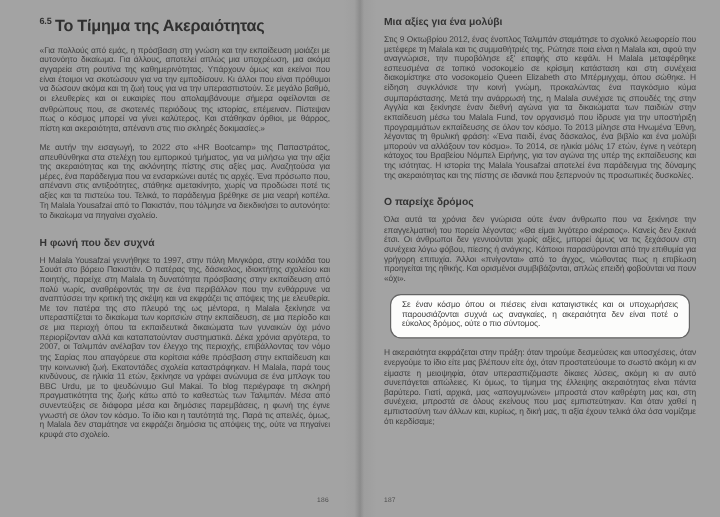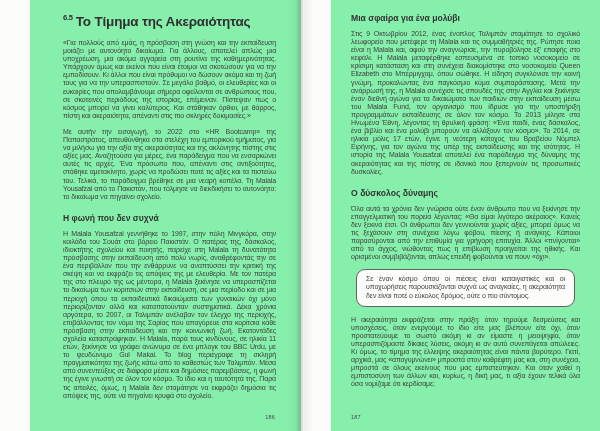--- a/index.html
+++ b/index.html
@@ -4,21 +4,21 @@
 <style>
   html,body { margin:0; padding:0; }
   body {
     width:600px; height:431px; overflow:hidden;
     background:#ffffff;
     font-family:"Liberation Sans", sans-serif;
     color:#3e3e3e;
     -webkit-font-smoothing:antialiased;
   }
   .spread { position:relative; display:flex; width:600px; height:431px; background:#fcfcfb; }
-  .page { position:relative; width:300px; height:431px; box-sizing:border-box; overflow:hidden; background:#86efac;margin-left:30px; }
+  .page { position:relative; width:300px; height:431px; box-sizing:border-box; overflow:hidden; background:#a3a3a3; }
   .page-left  { padding:10px 25px 0 33px; }
   .page-right { padding:13px 20px 0 20px; }
 
   .chapter-title {
     margin:0 0 10px 0;
     font-size:13.5px; line-height:15px; font-weight:600;
     color:#303030; letter-spacing:-0.2px;
   }
   .chapter-title .chapter-no {
     font-size:7.5px; font-weight:600; vertical-align:6px; margin-right:3px;
@@ -75,25 +75,25 @@
     <p class="body">Με αυτήν την εισαγωγή, το 2022 στο «HR Bootcamp» της Παπαστράτος, απευθύνθηκα στα στελέχη του εμπορικού τμήματος, για να μιλήσω για την αξία της ακεραιότητας και της ακλόνητης πίστης στις αξίες μας. Αναζητούσα για μέρες, ένα παράδειγμα που να ενσαρκώνει αυτές τις αρχές. Ένα πρόσωπο που, απέναντι στις αντιξοότητες, στάθηκε αμετακίνητο, χωρίς να προδώσει ποτέ τις αξίες και τα πιστεύω του. Τελικά, το παράδειγμα βρέθηκε σε μια νεαρή κοπέλα. Τη Malala Yousafzai από το Πακιστάν, που τόλμησε να διεκδικήσει το αυτονόητο: το δικαίωμα να πηγαίνει σχολείο.</p>
 
     <h2 class="sec-heading">Η φωνή που δεν συχνά</h2>
 
     <p class="body">Η Malala Yousafzai γεννήθηκε το 1997, στην πόλη Μινγκόρα, στην κοιλάδα του Σουάτ στο βόρειο Πακιστάν. Ο πατέρας της, δάσκαλος, ιδιοκτήτης σχολείου και ποιητής, παρείχε στη Malala τη δυνατότητα πρόσβασης στην εκπαίδευση από πολύ νωρίς, αναθρέφοντάς την σε ένα περιβάλλον που την ενθάρρυνε να αναπτύσσει την κριτική της σκέψη και να εκφράζει τις απόψεις της με ελευθερία. Με τον πατέρα της στο πλευρό της ως μέντορα, η Malala ξεκίνησε να υπερασπίζεται το δικαίωμα των κοριτσιών στην εκπαίδευση, σε μια περίοδο και σε μια περιοχή όπου τα εκπαιδευτικά δικαιώματα των γυναικών όχι μόνο περιορίζονταν αλλά και καταπατούνταν συστηματικά. Δέκα χρόνια αργότερα, το 2007, οι Ταλιμπάν ανέλαβαν τον έλεγχο της περιοχής, επιβάλλοντας τον νόμο της Σαρίας που απαγόρευε στα κορίτσια κάθε πρόσβαση στην εκπαίδευση και την κοινωνική ζωή. Εκατοντάδες σχολεία καταστράφηκαν. Η Malala, παρά τους κινδύνους, σε ηλικία 11 ετών, ξεκίνησε να γράφει ανώνυμα σε ένα μπλογκ του BBC Urdu, με το ψευδώνυμο Gul Makai. Το blog περιέγραφε τη σκληρή πραγματικότητα της ζωής κάτω από το καθεστώς των Ταλιμπάν. Μέσα από συνεντεύξεις σε διάφορα μέσα και δημόσιες παρεμβάσεις, η φωνή της έγινε γνωστή σε όλον τον κόσμο. Το ίδιο και η ταυτότητά της. Παρά τις απειλές, όμως, η Malala δεν σταμάτησε να εκφράζει δημόσια τις απόψεις της, ούτε να πηγαίνει κρυφά στο σχολείο.</p>
 
     <div class="pagenum pagenum-left">186</div>
   </div>
 
   <div class="page page-right">
-    <h2 class="sec-heading first">Μια σφαίρα για ένα μολύβι</h2>
+    <h2 class="sec-heading first">Μια αξίες για ένα μολύβι</h2>
 
     <p class="body">Στις 9 Οκτωβρίου 2012, ένας ένοπλος Ταλιμπάν σταμάτησε το σχολικό λεωφορείο που μετέφερε τη Malala και τις συμμαθήτριές της. Ρώτησε ποια είναι η Malala και, αφού την αναγνώρισε, την πυροβόλησε εξ' επαφής στο κεφάλι. Η Malala μεταφέρθηκε εσπευσμένα σε τοπικό νοσοκομείο σε κρίσιμη κατάσταση και στη συνέχεια διακομίστηκε στο νοσοκομείο Queen Elizabeth στο Μπέρμιγχαμ, όπου σώθηκε. Η είδηση συγκλόνισε την κοινή γνώμη, προκαλώντας ένα παγκόσμιο κύμα συμπαράστασης. Μετά την ανάρρωσή της, η Malala συνέχισε τις σπουδές της στην Αγγλία και ξεκίνησε έναν διεθνή αγώνα για τα δικαιώματα των παιδιών στην εκπαίδευση μέσω του Malala Fund, τον οργανισμό που ίδρυσε για την υποστήριξη προγραμμάτων εκπαίδευσης σε όλον τον κόσμο. Το 2013 μίλησε στα Ηνωμένα Έθνη, λέγοντας τη θρυλική φράση: «Ένα παιδί, ένας δάσκαλος, ένα βιβλίο και ένα μολύβι μπορούν να αλλάξουν τον κόσμο». Το 2014, σε ηλικία μόλις 17 ετών, έγινε η νεότερη κάτοχος του Βραβείου Νόμπελ Ειρήνης, για τον αγώνα της υπέρ της εκπαίδευσης και της ισότητας. Η ιστορία της Malala Yousafzai αποτελεί ένα παράδειγμα της δύναμης της ακεραιότητας και της πίστης σε ιδανικά που ξεπερνούν τις προσωπικές δυσκολίες.</p>
 
-    <h2 class="sec-heading">Ο δύσκολος δύναμης</h2>
+    <h2 class="sec-heading">Ο παρείχε δρόμος</h2>
 
     <p class="body">Όλα αυτά τα χρόνια δεν γνώρισα ούτε έναν άνθρωπο που να ξεκίνησε την επαγγελματική του πορεία λέγοντας: «Θα είμαι λιγότερο ακέραιος». Κανείς δεν ξεκινά έτσι. Οι άνθρωποι δεν γεννιούνται χωρίς αξίες, μπορεί όμως να τις ξεχάσουν στη συνέχεια λόγω φόβου, πίεσης ή ανάγκης. Κάποιοι παρασύρονται από την επιθυμία για γρήγορη επιτυχία. Άλλοι «πνίγονται» από το άγχος, νιώθοντας πως η επιβίωση προηγείται της ηθικής. Και ορισμένοι συμβιβάζονται, απλώς επειδή φοβούνται να πουν «όχι».</p>
 
     <div class="callout">
       <p class="body">Σε έναν κόσμο όπου οι πιέσεις είναι καταιγιστικές και οι υποχωρήσεις παρουσιάζονται συχνά ως αναγκαίες, η ακεραιότητα δεν είναι ποτέ ο εύκολος δρόμος, ούτε ο πιο σύντομος.</p>
     </div>
 
     <p class="body">Η ακεραιότητα εκφράζεται στην πράξη: όταν τηρούμε δεσμεύσεις και υποσχέσεις, όταν ενεργούμε το ίδιο είτε μας βλέπουν είτε όχι, όταν προστατεύουμε το σωστό ακόμη κι αν είμαστε η μειοψηφία, όταν υπερασπιζόμαστε δίκαιες λύσεις, ακόμη κι αν αυτό συνεπάγεται απώλειες. Κι όμως, το τίμημα της έλλειψης ακεραιότητας είναι πάντα βαρύτερο. Γιατί, αρχικά, μας «απογυμνώνει» μπροστά στον καθρέφτη μας και, στη συνέχεια, μπροστά σε όλους εκείνους που μας εμπιστεύτηκαν. Και όταν χαθεί η εμπιστοσύνη των άλλων και, κυρίως, η δική μας, τι αξία έχουν τελικά όλα όσα νομίζαμε ότι κερδίσαμε;</p>
 
     <div class="pagenum pagenum-right">187</div>

